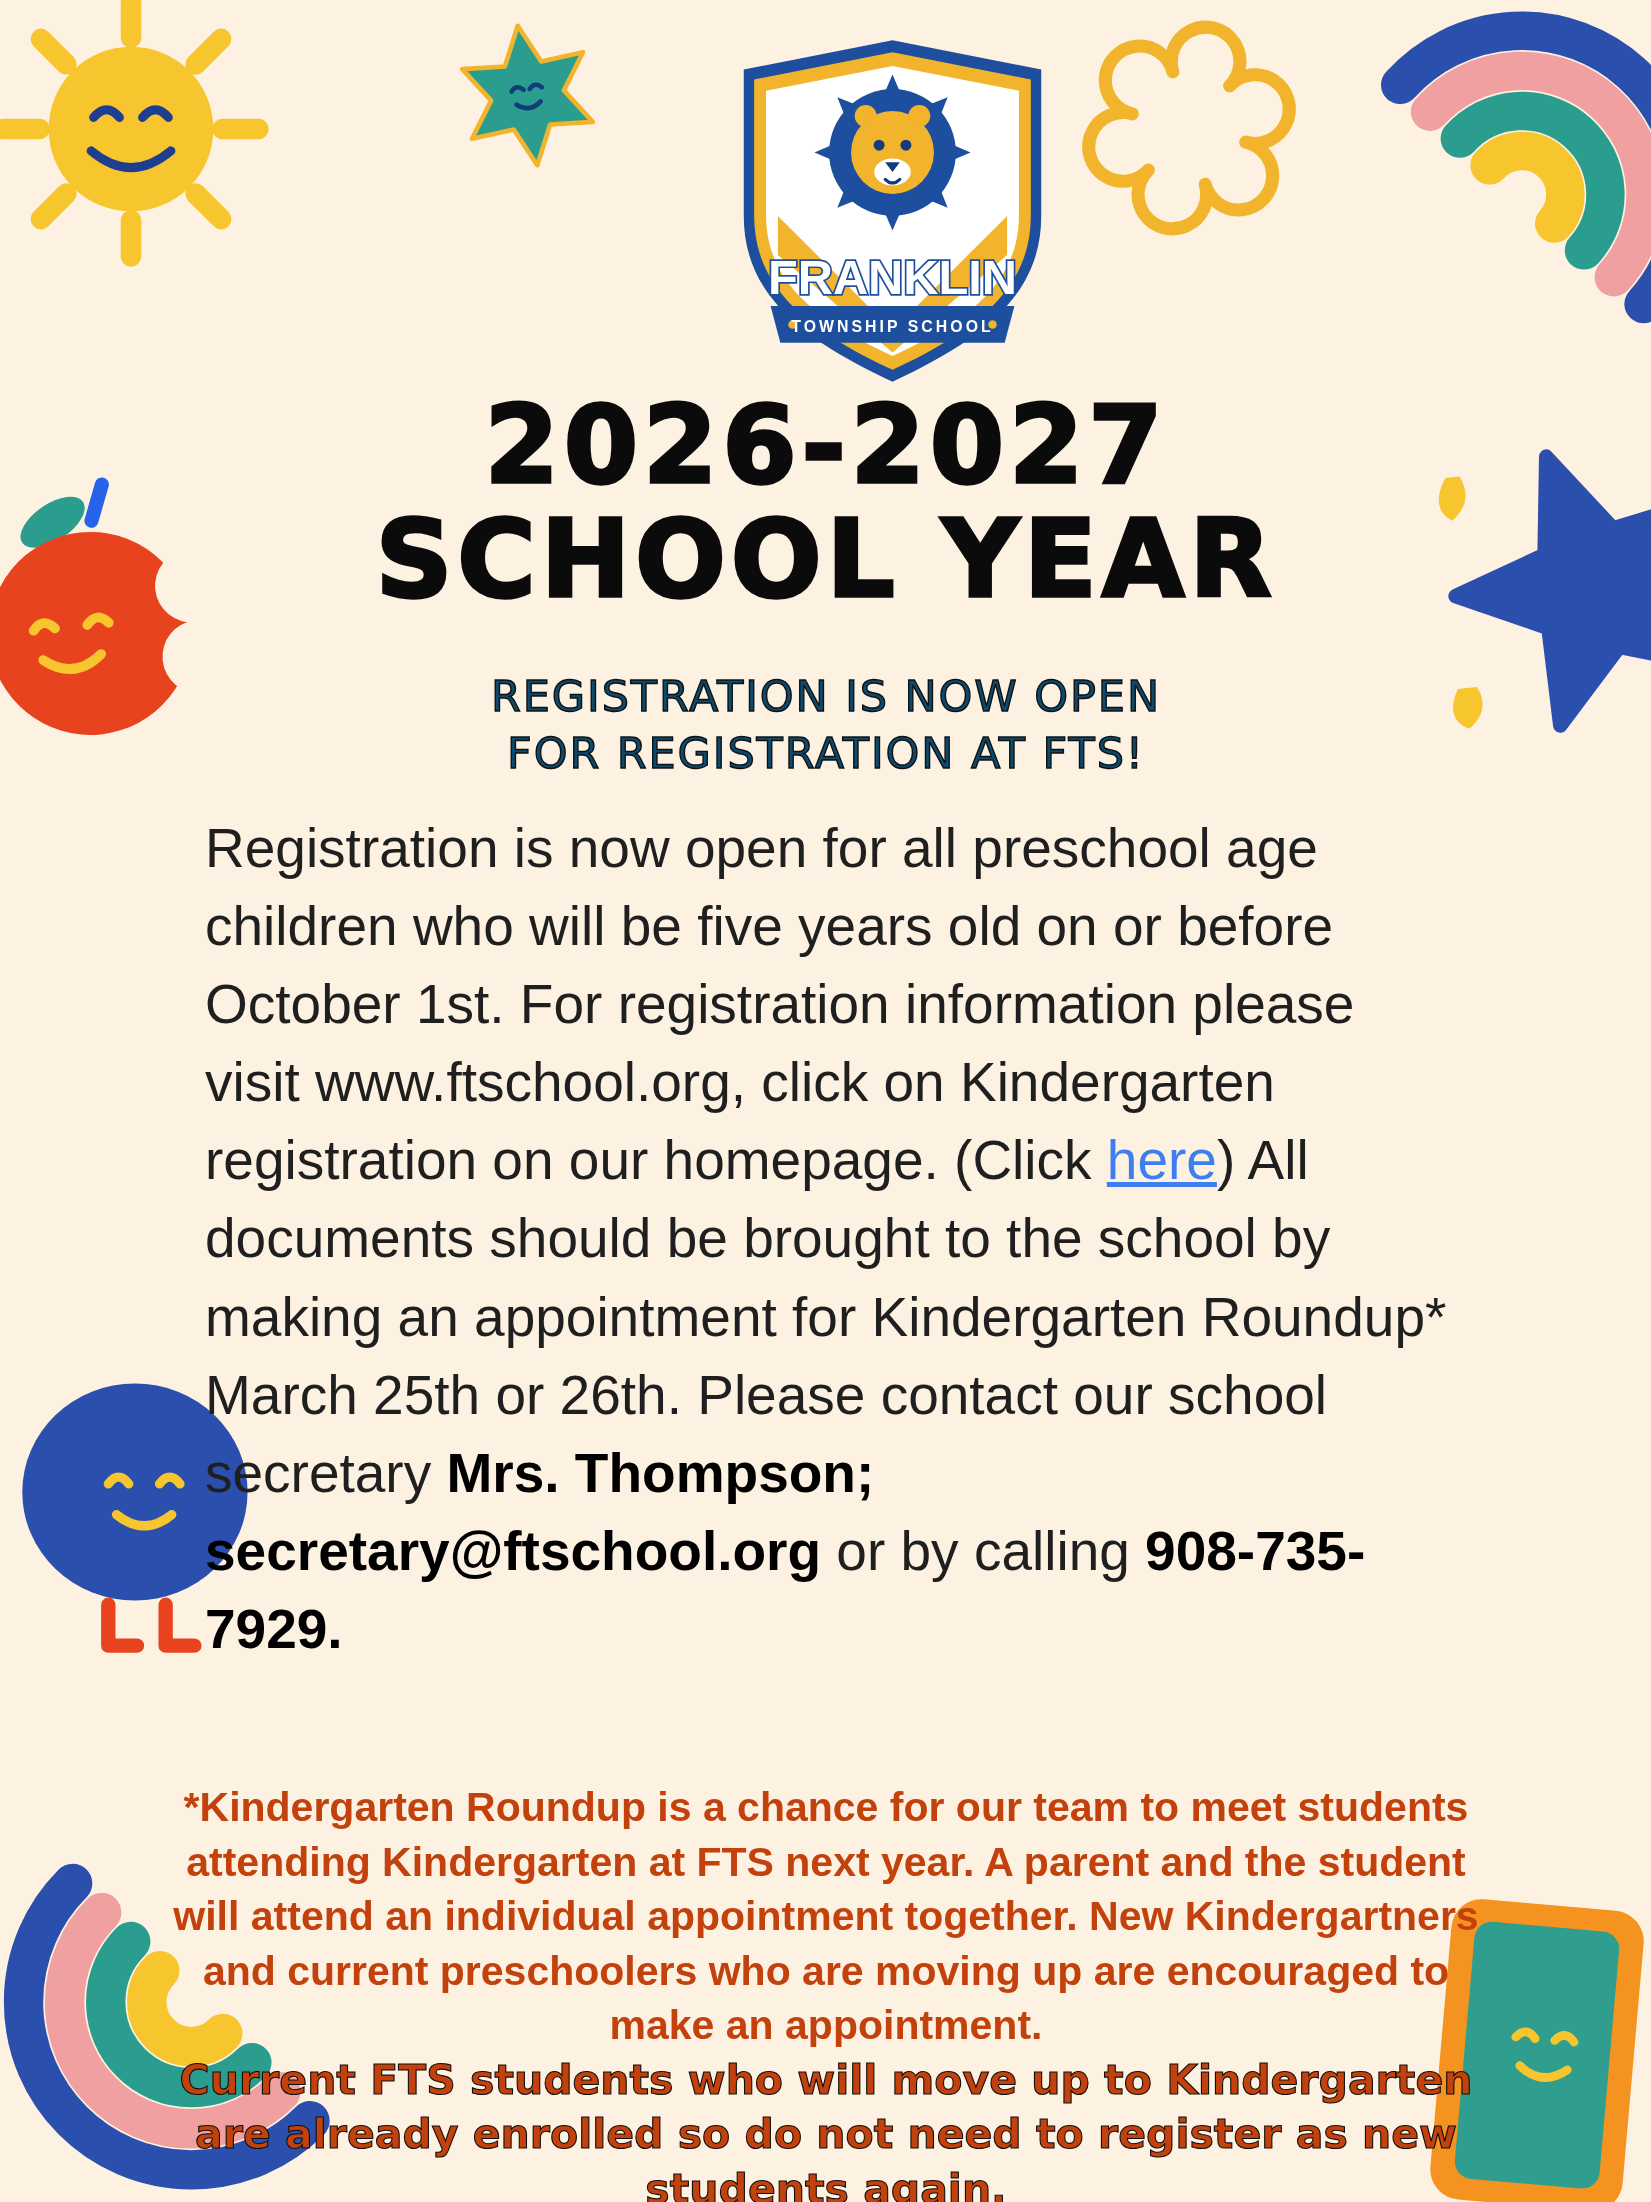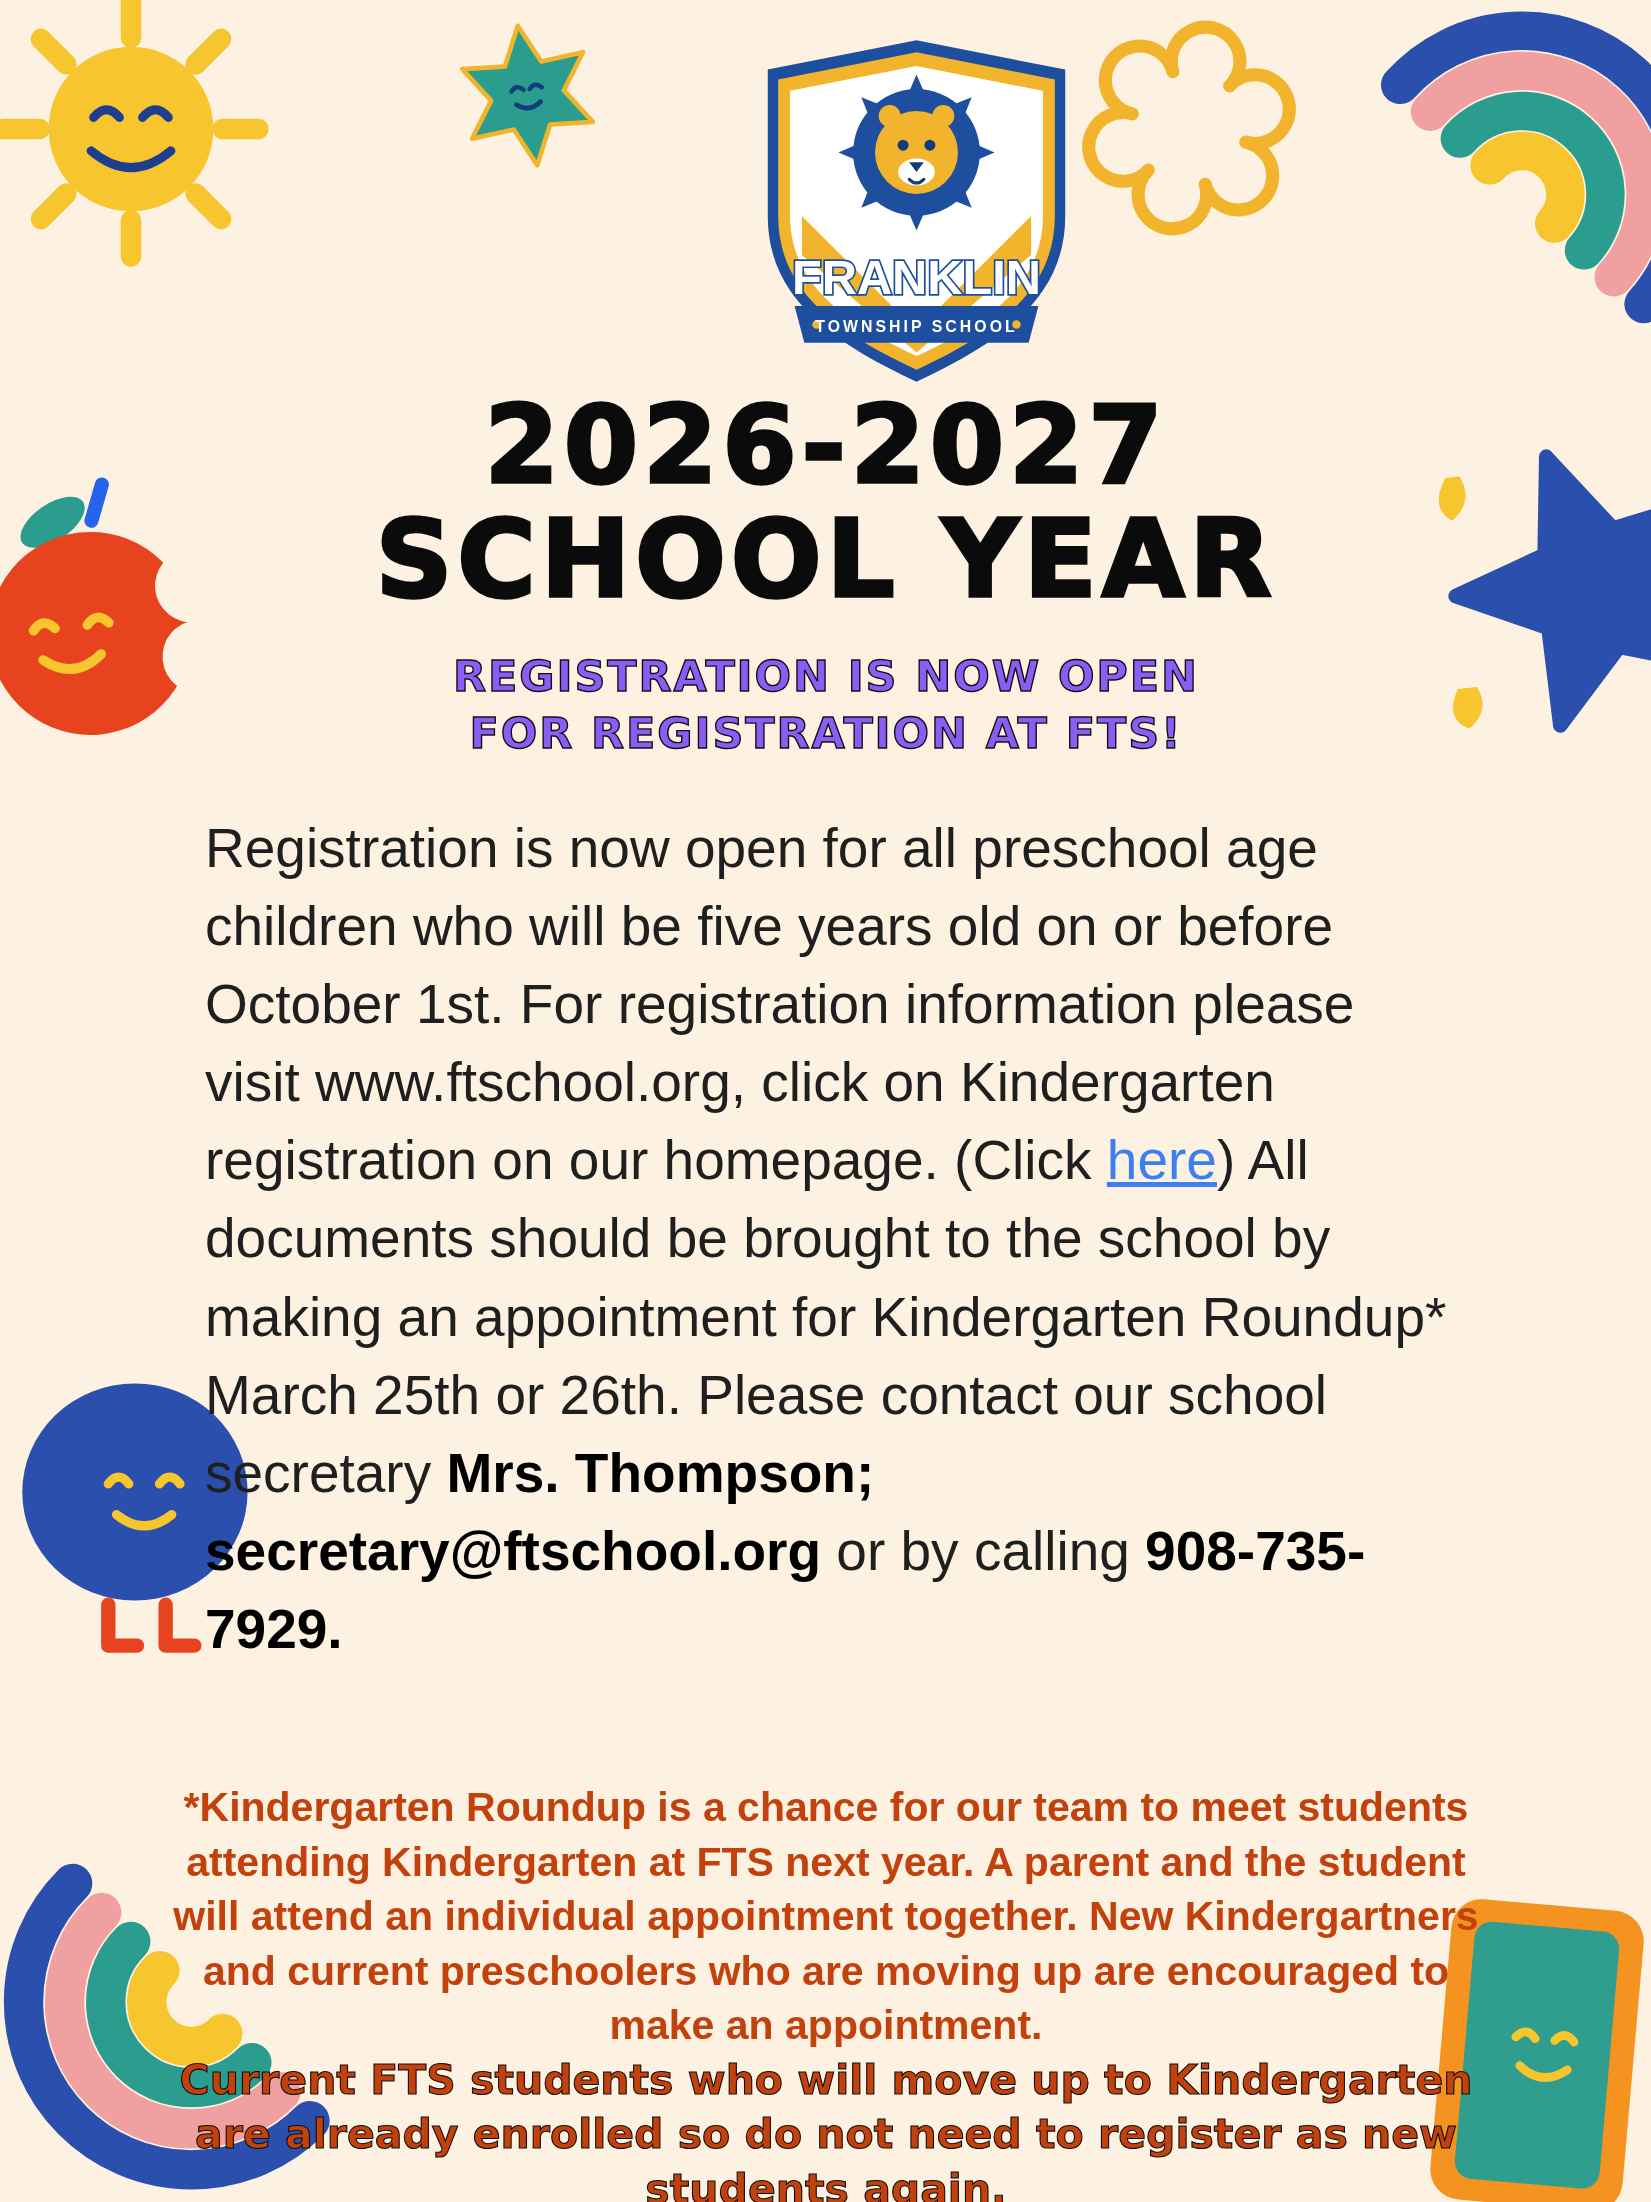--- a/index.html
+++ b/index.html
@@ -17,43 +17,43 @@
   .sun        { left:-17px;  top:-19px;  width:296px; }
   .starburst  { left:451px;  top:19px;   width:153px; transform:rotate(-8deg); }
   .flower     { left:1078px; top:17px;   width:222px; transform:rotate(14deg); }
   .rainbow-tr { left:1384px; top:7.6px;    width:401px; transform:rotate(42deg); }
   .apple      { left:-29px;  top:461px;  width:270px; transform:rotate(-6deg); }
   .bluestar   { left:1417px; top:428px;  width:336px; transform:rotate(-6deg); }
   .blueberry  { left:9.6px;   top:1361px; width:256px; }
   .rainbow-bl { left:-82px;  top:1950px; width:411px; transform:rotate(-135deg); }
   .phone      { left:1434px; top:1898px; width:206px; transform:rotate(5deg); }
 
-  .logo { position:absolute; left:758px; top:32.5px; width:317px; }
+  .logo { position:absolute; left:734px; top:32.5px; width:317px; }
   .logo svg { display:block; width:100%; height:auto; }
 
   .title {
     position:absolute; top:388px; left:0; width:100%;
     text-align:center;
     font-family:"DejaVu Sans", sans-serif;
     font-weight:bold;
     font-size:107px;
     line-height:1.07;
     letter-spacing:4.8px;
     color:#0b0b0b;
     -webkit-text-stroke:3.3px #0b0b0b;
   }
   .subtitle {
-    position:absolute; top:648px; left:0; width:100%;
+    position:absolute; top:668px; left:0; width:100%;
     text-align:center;
     font-family:"DejaVu Sans", sans-serif;
-    font-weight:bold;
+    font-weight:normal;
     font-size:43px;
     line-height:1.33;
     letter-spacing:1.9px;
-    color:#8b5cf6;
+    color:#0c4a6e;
     -webkit-text-stroke:1.4px #101010;
   }
   .body-text {
     position:absolute; top:809px; left:205px; width:1243px;
     text-align:left;
     font-size:55px;
     line-height:1.42;
     color:#1f1f1f;
   }
   .body-text strong { font-weight:bold; color:#000; }

